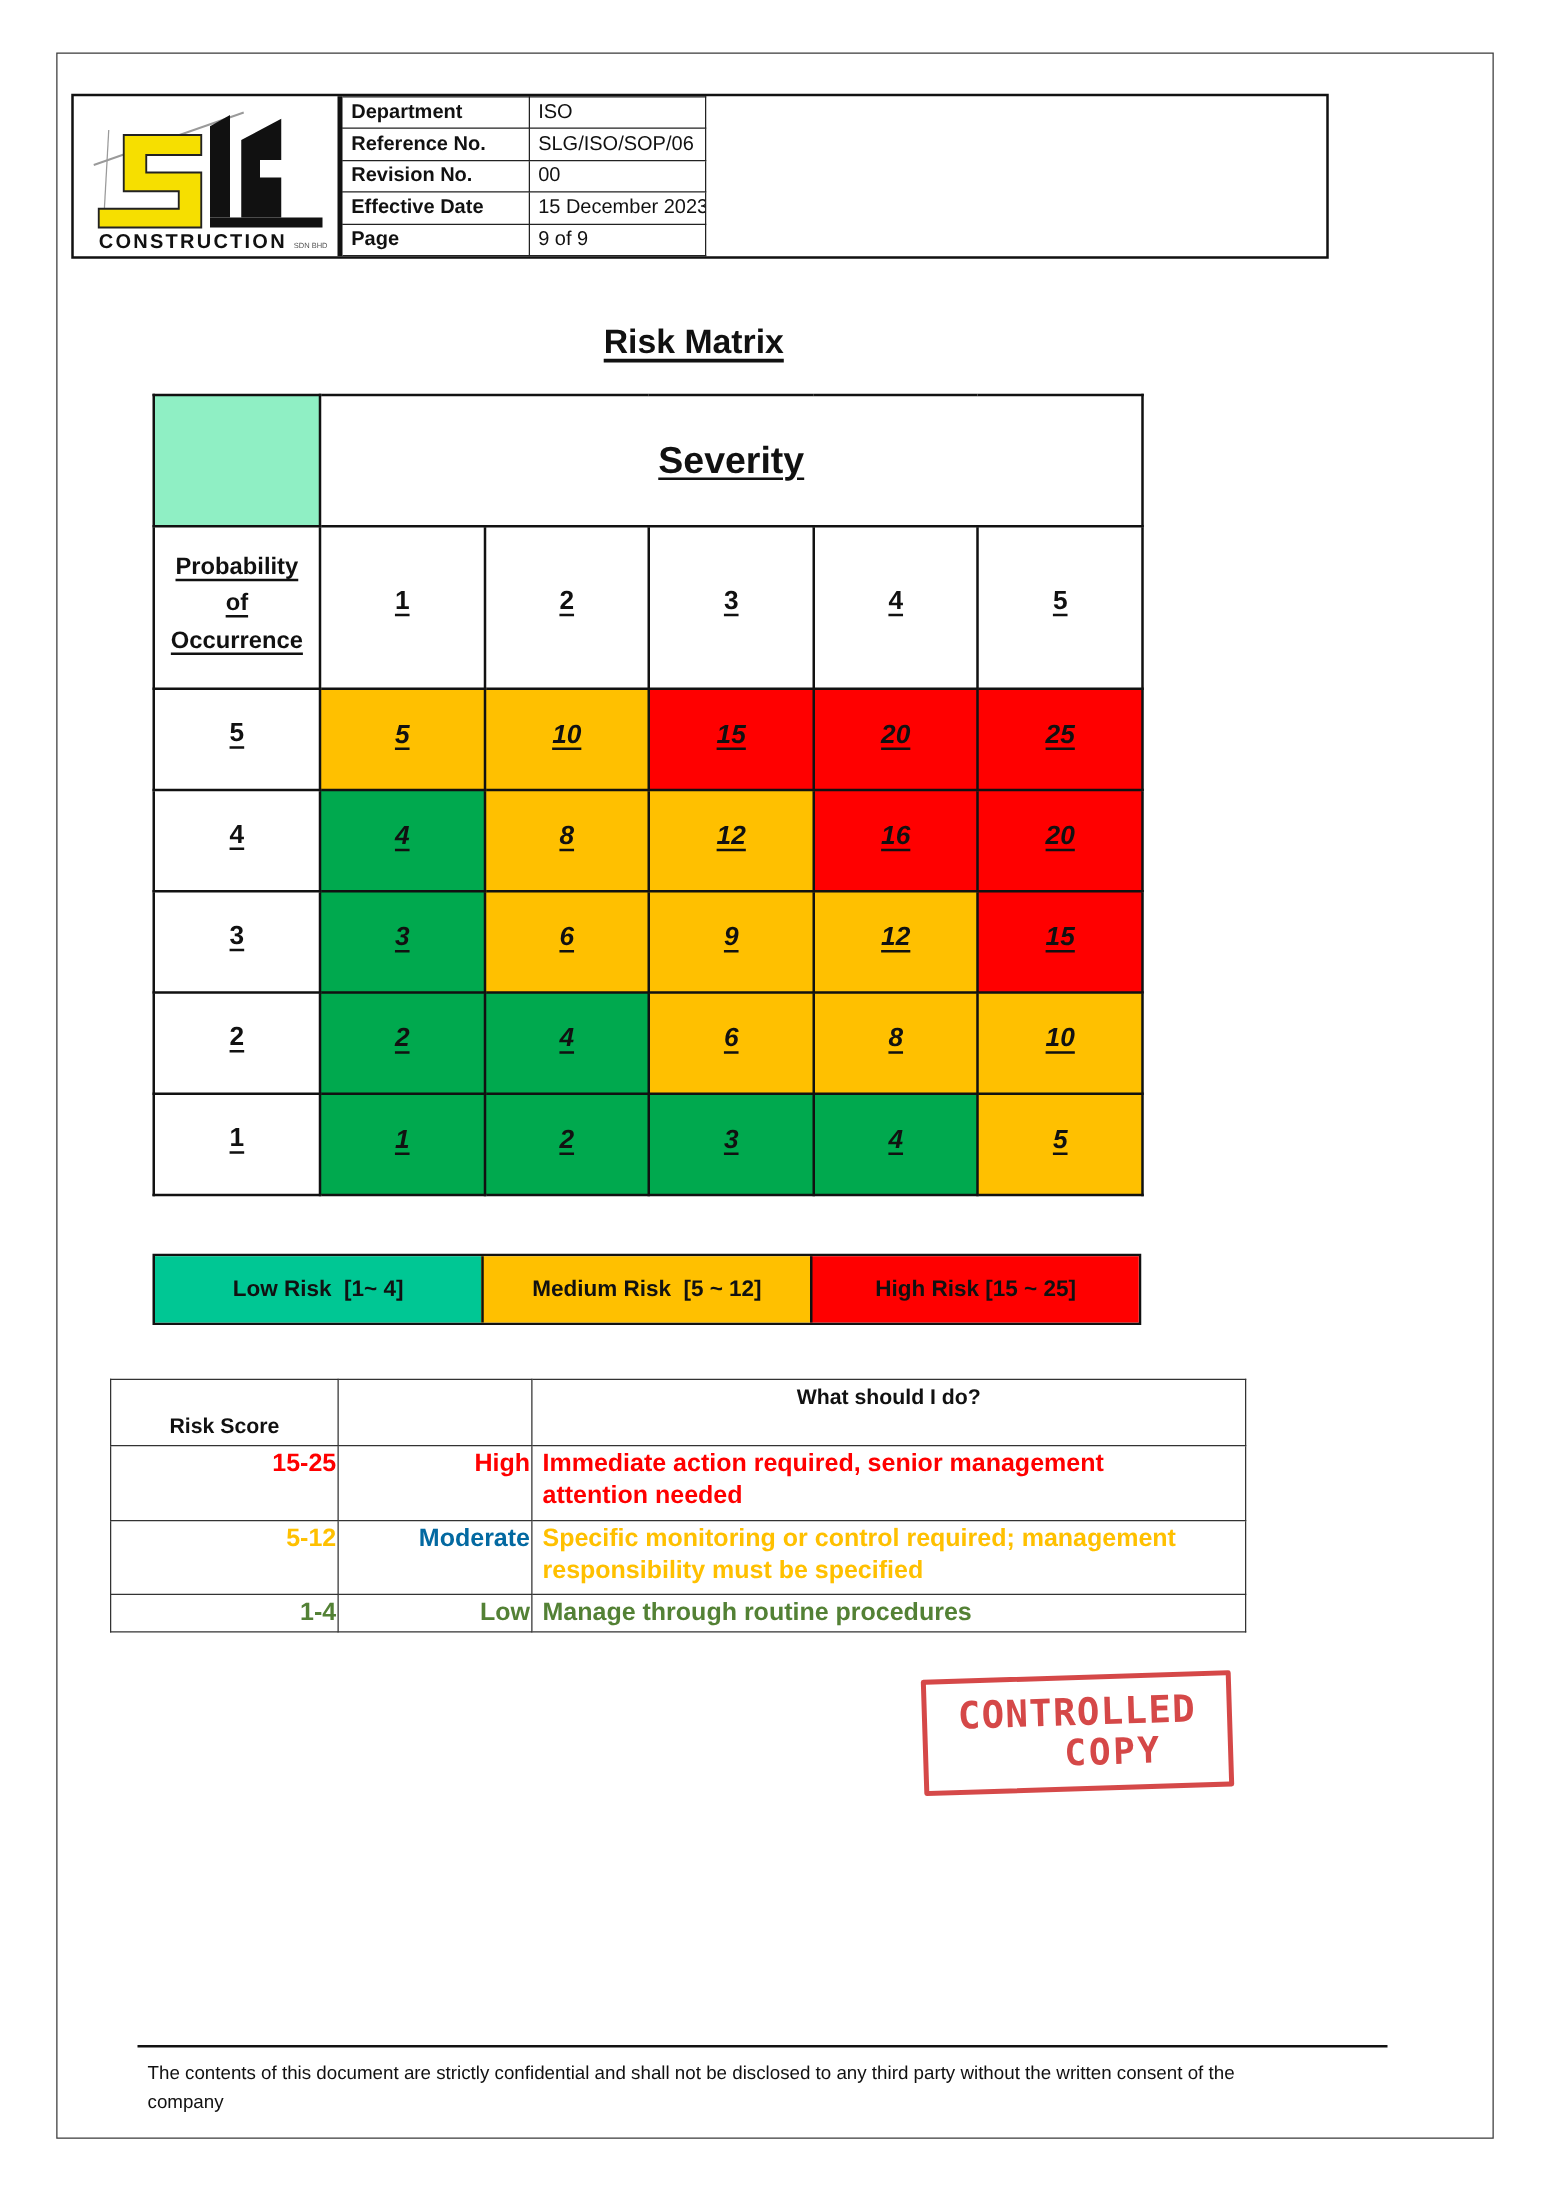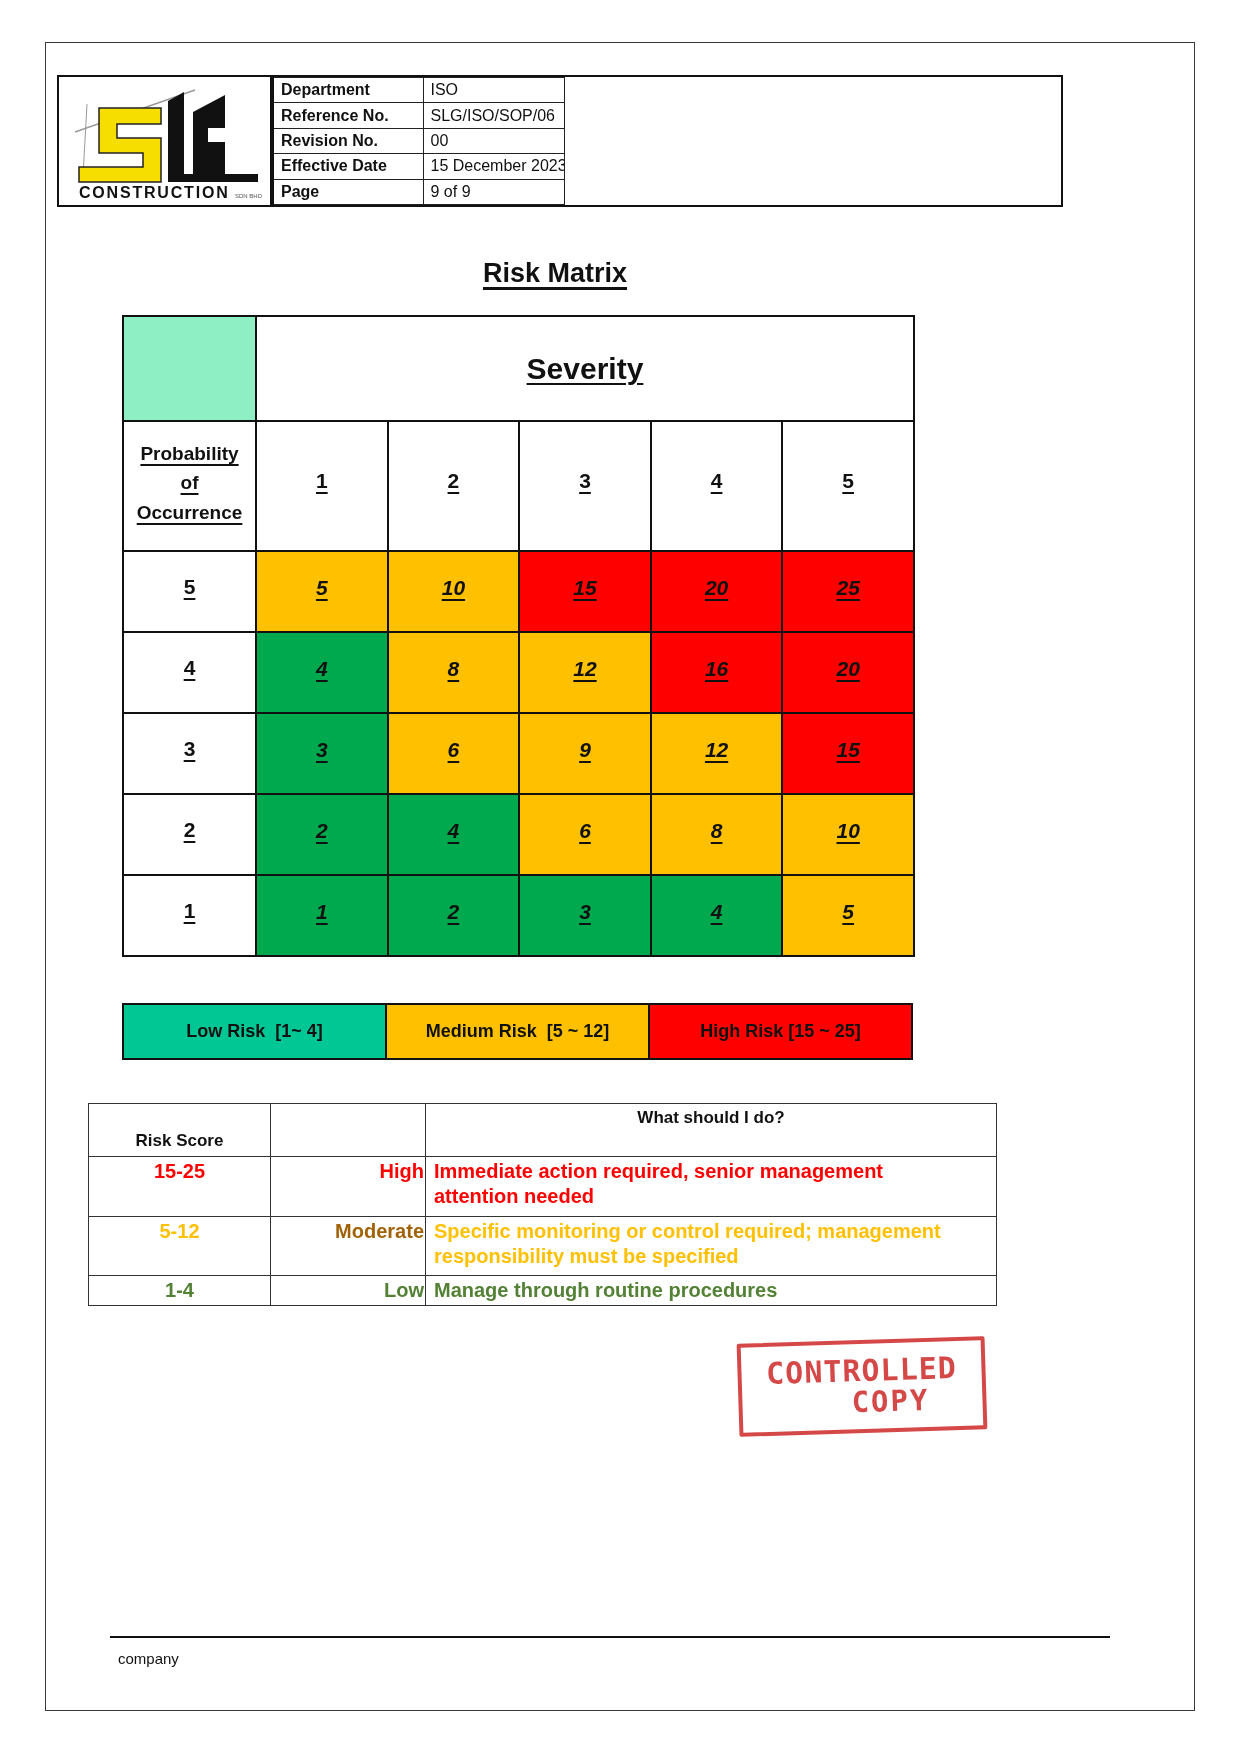--- a/index.html
+++ b/index.html
@@ -38,21 +38,21 @@
 
   
   .action { position:absolute; left:88px; top:1103px; width:908px; border-collapse:collapse; table-layout:fixed; background:#fff; }
   .action td { border:1.5px solid #333; }
   .a-head td { height:53px; font-size:17px; font-weight:bold; }
   .rs-cell   { vertical-align:bottom; text-align:center; padding-bottom:5px; }
   .wsid-cell { vertical-align:top; text-align:center; padding-top:4px; }
   .row-hi  td { height:60px; }
   .row-mod td { height:59px; }
   .row-low td { height:29px; }
-  .a-score { text-align:center; vertical-align:top; font-weight:bold; font-size:20px; padding-top:3px; }
+  .a-score { text-align:right; vertical-align:top; font-weight:bold; font-size:20px; padding-top:3px; }
   .a-level { text-align:right; vertical-align:top; font-weight:bold; font-size:20px; padding-top:3px; }
   .a-desc  { vertical-align:top; font-weight:bold; font-size:20px; padding:2px 8px; line-height:1.25; }
   .a-desc span { display:block; }
 
   
   .stamp { position:absolute; left:738px; top:1340px; width:248px; height:93px; border:4px solid currentColor; border-radius:2px; transform:rotate(-1.8deg); display:flex; flex-direction:column; align-items:center; justify-content:center; font-family:"DejaVu Sans Mono", monospace; font-weight:bold; opacity:.93; }
   .stamp-l1 { font-size:30px; letter-spacing:1px; line-height:1.1; }
   .stamp-l2 { font-size:29px; letter-spacing:2px; line-height:1.1; margin-left:56px; }
 
   
@@ -197,21 +197,21 @@
       <tr class="row-hi">
         <td class="a-score" style="color: rgb(255, 0, 0);">15-25</td>
         <td class="a-level" style="color: rgb(255, 0, 0);">High</td>
         <td class="a-desc" style="color: rgb(255, 0, 0);">
           <span>Immediate action required, senior management</span>
           <span>attention needed</span>
         </td>
       </tr>
       <tr class="row-mod">
         <td class="a-score" style="color: rgb(255, 192, 0);">5-12</td>
-        <td class="a-level" style="color: #a16207;">Moderate</td>
+        <td class="a-level" style="color: #0369a1;">Moderate</td>
         <td class="a-desc" style="color: rgb(255, 192, 0);">
           <span>Specific monitoring or control required; management</span>
           <span>responsibility must be specified</span>
         </td>
       </tr>
       <tr class="row-low">
         <td class="a-score" style="color: rgb(83, 129, 53);">1-4</td>
         <td class="a-level" style="color: rgb(83, 129, 53);">Low</td>
         <td class="a-desc" style="color: rgb(83, 129, 53);">
           <span>Manage through routine procedures</span>
@@ -220,15 +220,16 @@
     </tbody>
   </table>
 
   <div class="stamp" style="color: rgb(210, 59, 59);">
     <div class="stamp-l1">CONTROLLED</div>
     <div class="stamp-l2">COPY</div>
   </div>
 
   <div class="footer-line"></div>
   <div class="footer-text">
+    <span>The contents of this document are strictly confidential and shall not be disclosed to any third party without the written consent of the</span>
     <span>company</span>
   </div>
 </div>
 
 </body></html>

